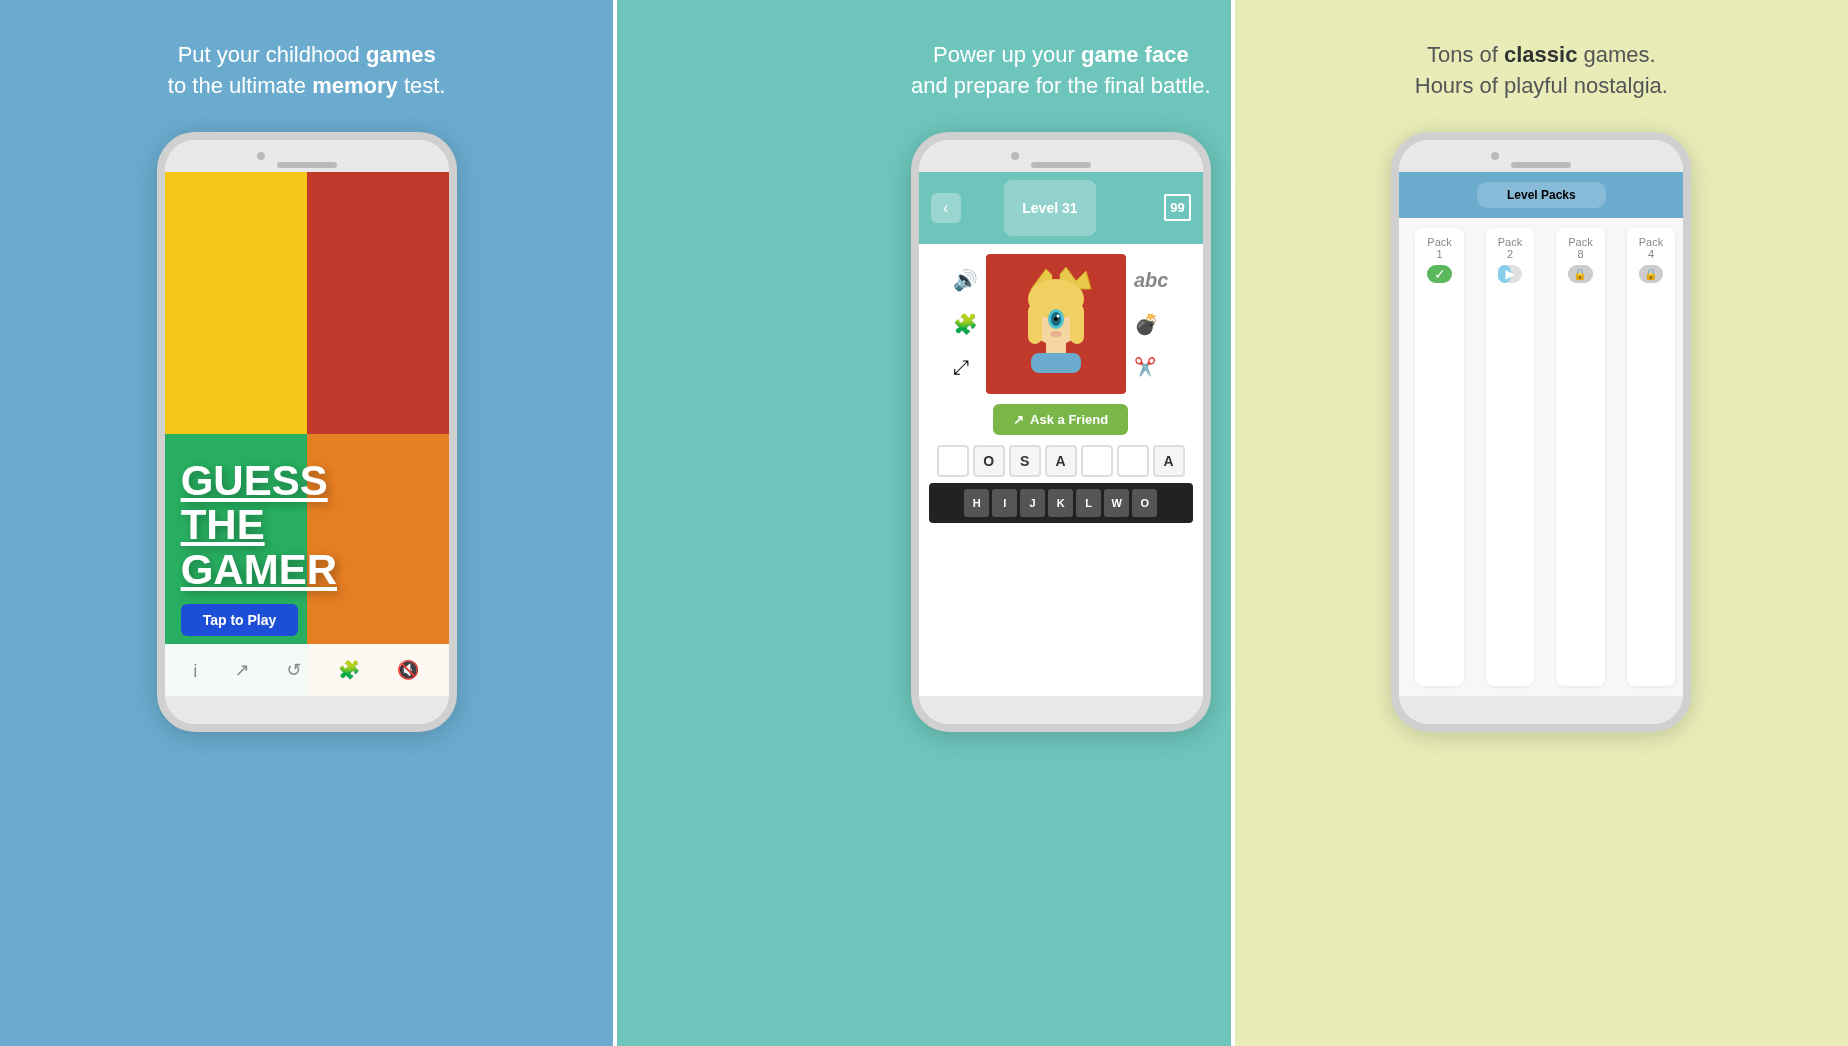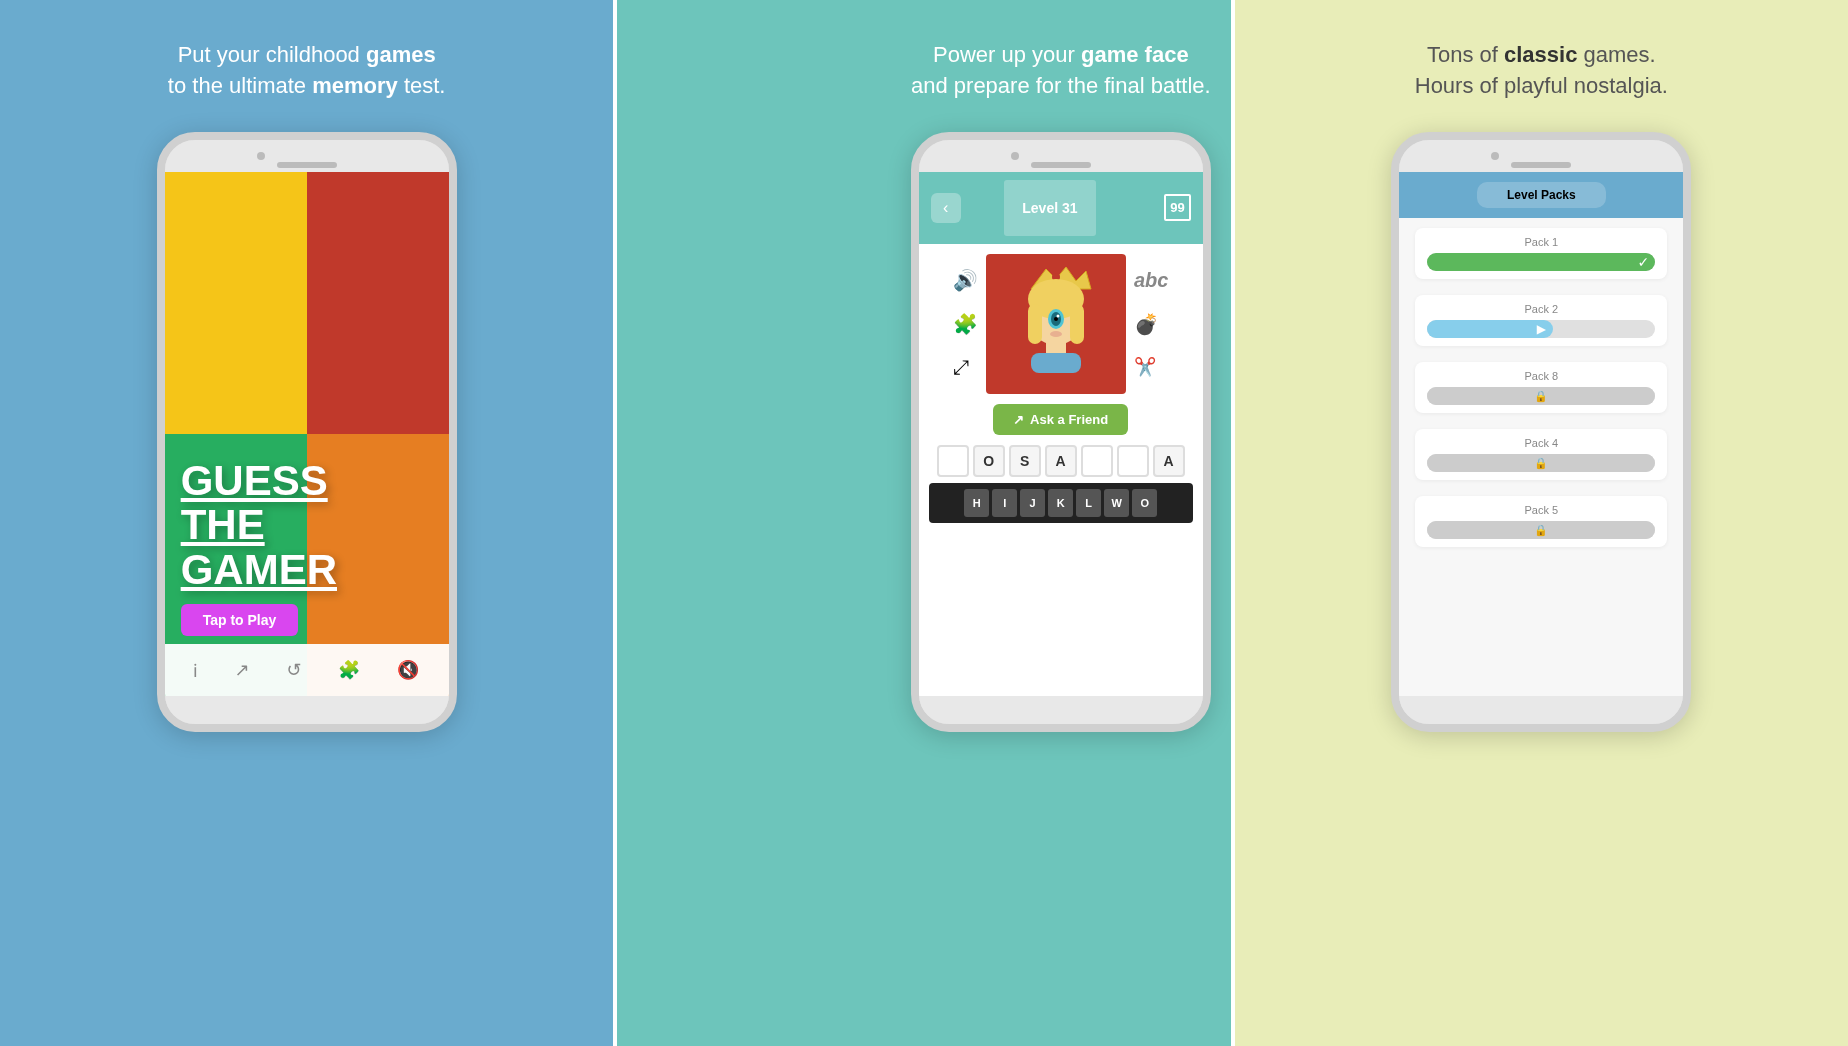--- a/index.html
+++ b/index.html
@@ -115,21 +115,21 @@
     .game-title {
       font-size: 42px;
       font-weight: 900;
       color: #fff;
       line-height: 1.05;
       text-shadow: 3px 3px 8px rgba(0,0,0,0.3);
       margin-bottom: 12px;
       text-decoration: underline;
     }
     .tap-btn {
-      background: #d946ef;
+      background: #1d4ed8;
       color: #fff;
       border-radius: 6px;
       padding: 8px 22px;
       font-size: 14px;
       font-weight: 600;
       border: none;
       cursor: pointer;
     }
 
     .screen1-bottom-bar {
@@ -169,21 +169,21 @@
       display: flex; align-items: center; justify-content: center;
       color: #fff;
       font-size: 16px;
     }
     .level-label {
       background: rgba(255,255,255,0.25);
       color: #fff;
       font-weight: 700;
       font-size: 14px;
       padding: 20px 18px;
-      border-radius: 3px;
+      border-radius: 8px;
     }
     .score-badge {
       background: #6dc5bb;
       border: 2px solid #fff;
       color: #fff;
       font-weight: 700;
       font-size: 13px;
       padding: 4px 4px;
       border-radius: 2px;
       margin-left: 25px;
@@ -294,22 +294,21 @@
       font-weight: 600;
       background: rgba(255,255,255,0.2);
       border-radius: 10px;
       padding: 6px 30px;
       display: inline-block;
     }
     .packs-list {
       flex: 1;
       padding: 10px 16px;
       display: flex;
-      flex-direction: column;
-      gap: 16px;
+      gap: 22px;
       overflow: hidden;
     }
     .pack-item {
       background: #fff;
       border-radius: 8px;
       padding: 8px 12px;
       box-shadow: 0 1px 4px rgba(0,0,0,0.06);
     }
     .pack-name {
       font-size: 11px;

